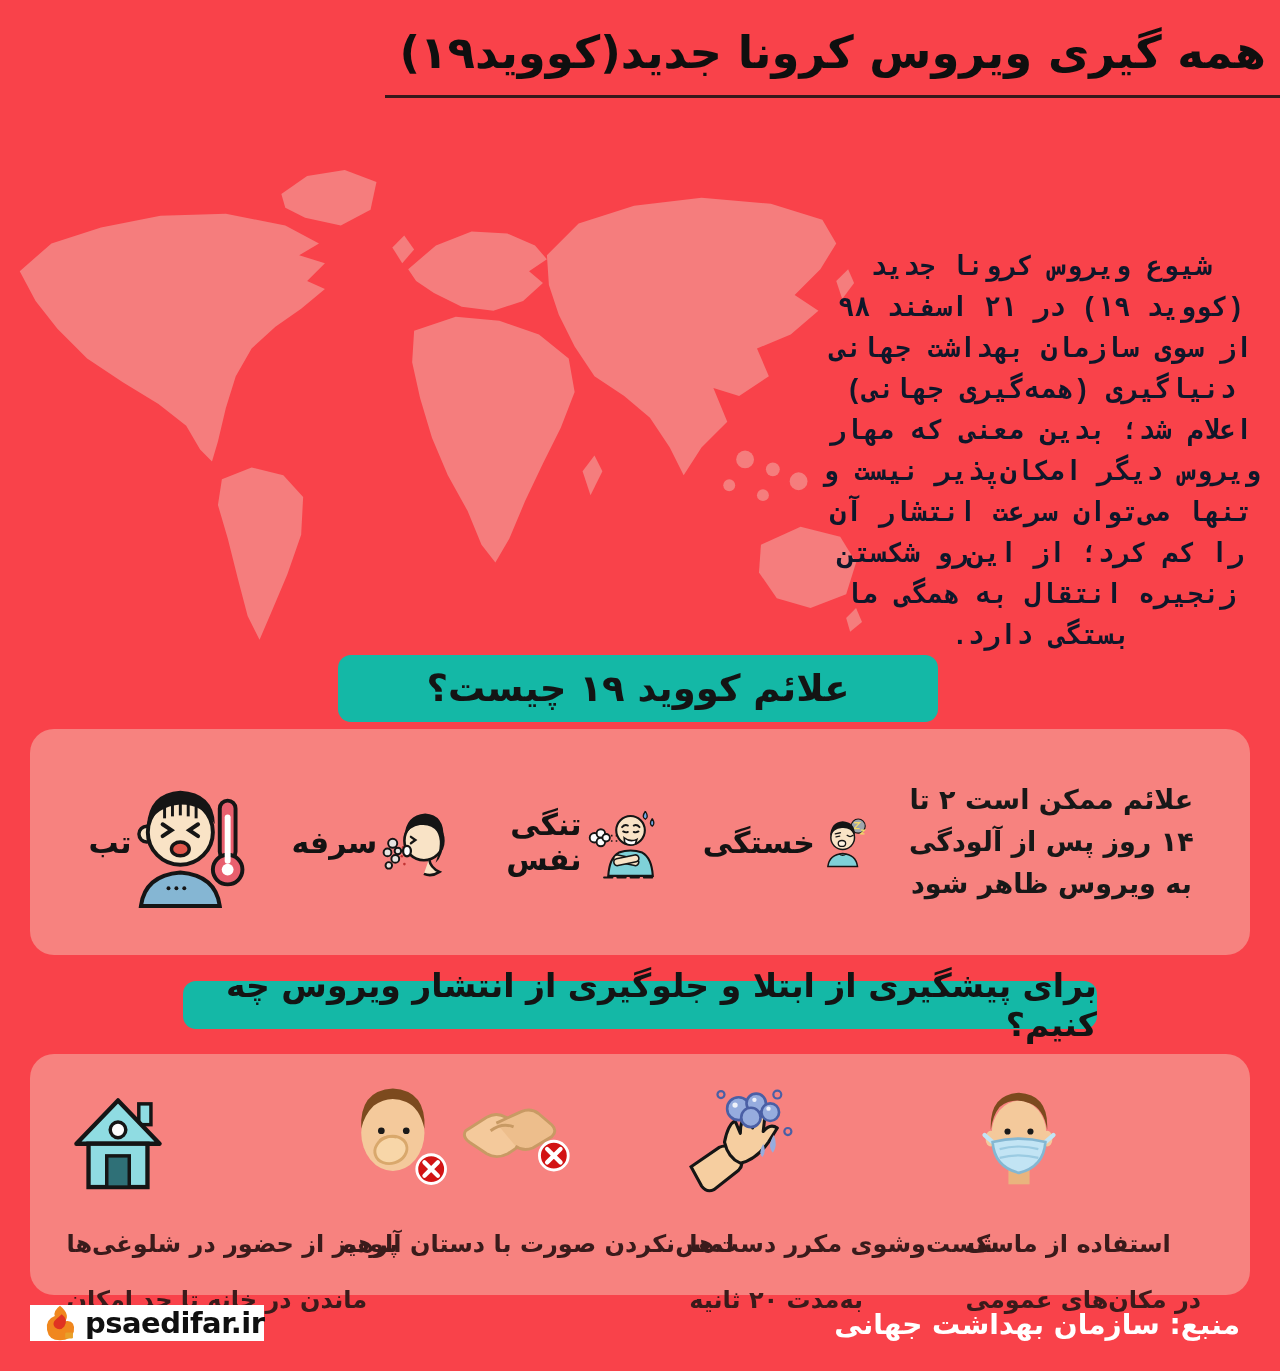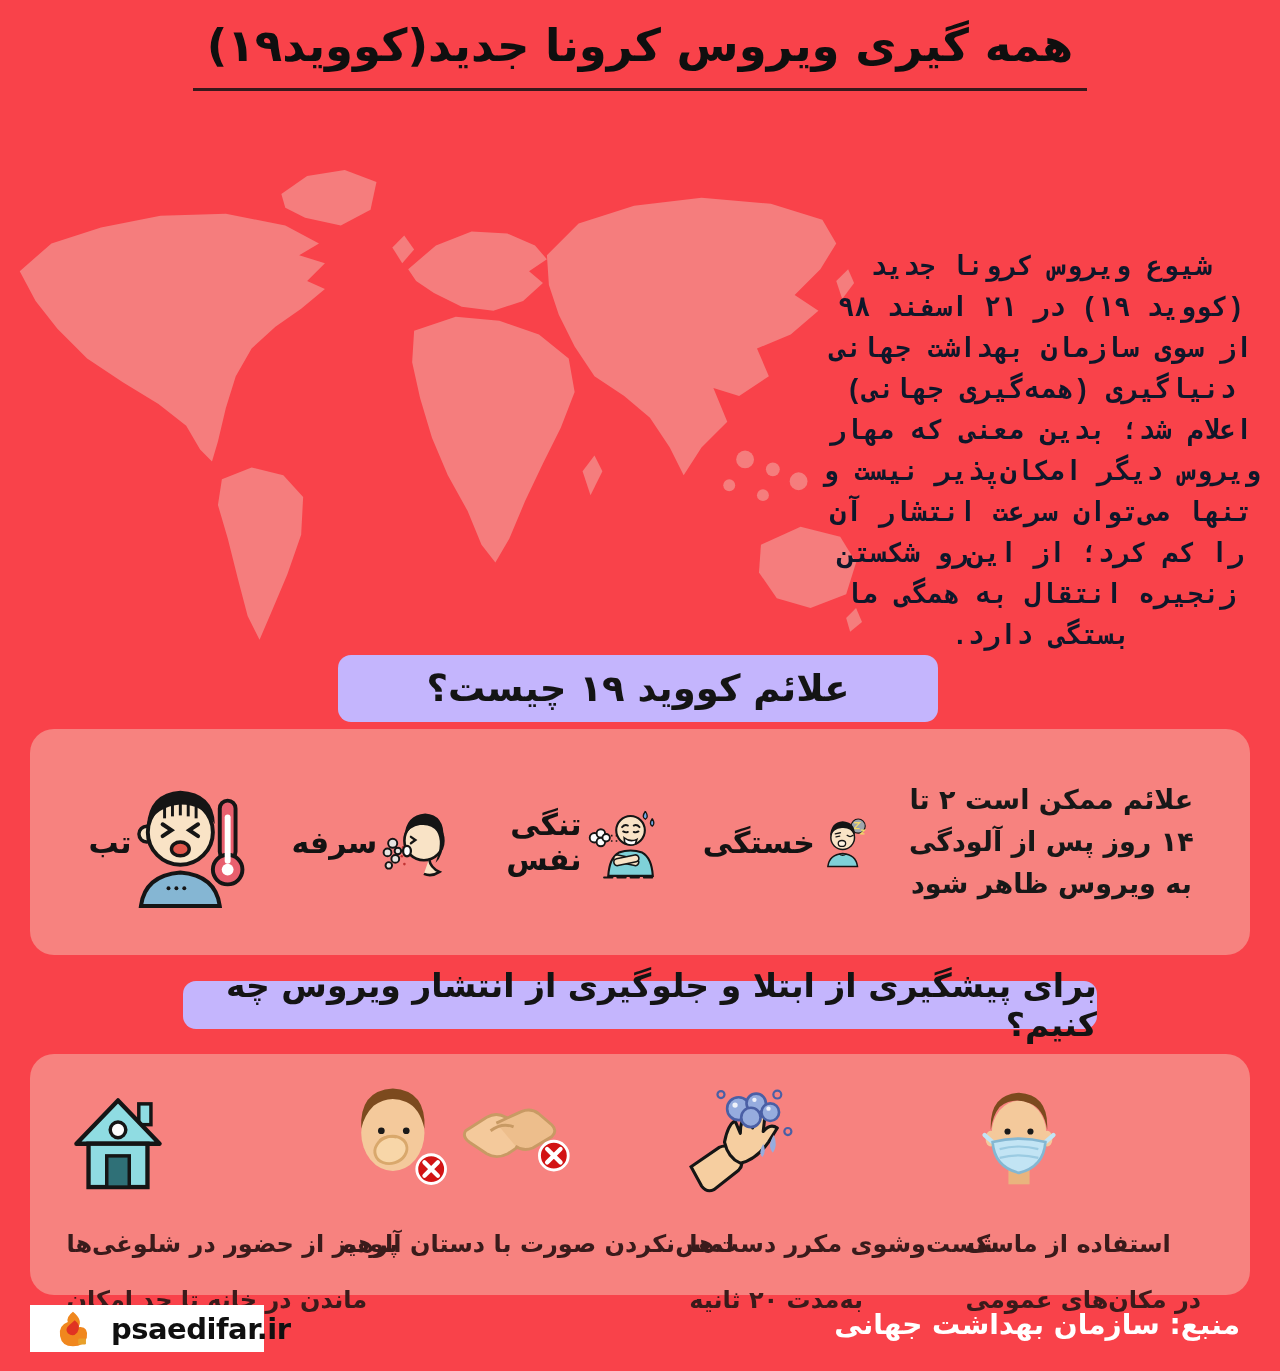--- a/index.html
+++ b/index.html
@@ -3,36 +3,36 @@
 <meta charset="utf-8">
 <style>
   html,body{margin:0;padding:0;}
   body{
     width:1280px;height:1371px;position:relative;overflow:hidden;
     background:#F9424A;
     font-family:"DejaVu Sans","Liberation Sans",sans-serif;
     direction:rtl;
   }
   
-  .title-wrap{position:absolute;top:19px;left:0;right:0;text-align:center;}
+  .title-wrap{position:absolute;top:26px;left:0;right:0;text-align:right;}
   .title-text{
     display:inline-block;font-size:45px;font-weight:bold;color:#0f0f0f;
     padding:0 14px 16px;border-bottom:3px solid #38181b;letter-spacing:0;
   }
   
   .world-map{position:absolute;left:-8px;top:150px;width:872px;height:500px;}
   
   .intro{
     position:absolute;top:248px;right:16px;width:446px;margin:0;
     color:#0f172a;font-size:27px;font-weight:bold;line-height:1.52;
     text-align:center;direction:rtl;font-family:Liberation Mono, monospace;
   }
   
   .section-header{
-    position:absolute;background:#c4b5fd;border-radius:13px;
+    position:absolute;background:#14b8a6;border-radius:13px;
     display:flex;align-items:center;justify-content:center;
     color:#141414;font-weight:bold;
   }
   .header-symptoms{top:655px;left:338px;width:600px;height:67px;font-size:37px;}
   .header-prevention{top:981px;left:183px;width:914px;height:48px;font-size:33px;}
   
   .panel{
     position:absolute;left:30px;right:30px;background:#F7827F;border-radius:24px;
     display:flex;box-sizing:border-box;
   }
@@ -44,22 +44,22 @@
   .sym-item svg{height:138px;width:auto;display:block;}
   .sym-label{font-size:30px;font-weight:bold;color:#131313;}
   
   .prev-item{display:flex;flex-direction:column;align-items:flex-end;width:248px;gap:20px;}
   .prev-item.wide{width:318px;}
   .prev-icon-wrap{height:116px;display:flex;align-items:flex-end;justify-content:center;margin-bottom:12px;}
   .prev-icon-wrap svg{display:block;}
   .prev-line{font-size:24px;font-weight:bold;color:#3A1B1B;line-height:1.5;text-align:center;white-space:nowrap;}
   
   .logo-badge{
-    position:absolute;left:30px;top:1305px;width:234px;height:47px;background:#ffffff;
-    display:flex;align-items:center;gap:20px;padding:0 25px;box-sizing:border-box;
+    position:absolute;left:30px;top:1305px;width:234px;height:36px;background:#ffffff;
+    display:flex;align-items:center;gap:7px;padding:0 12px;box-sizing:border-box;
     direction:ltr;
   }
   .logo-badge svg{height:38px;width:36px;flex:0 0 auto;}
   .logo-text{font-size:29px;font-weight:bold;color:#101010;letter-spacing:-0.5px;}
   .source{
     position:absolute;right:40px;top:1308px;color:#ffffff;font-size:28px;font-weight:bold;
   }
 </style>
 </head>
 <body>

